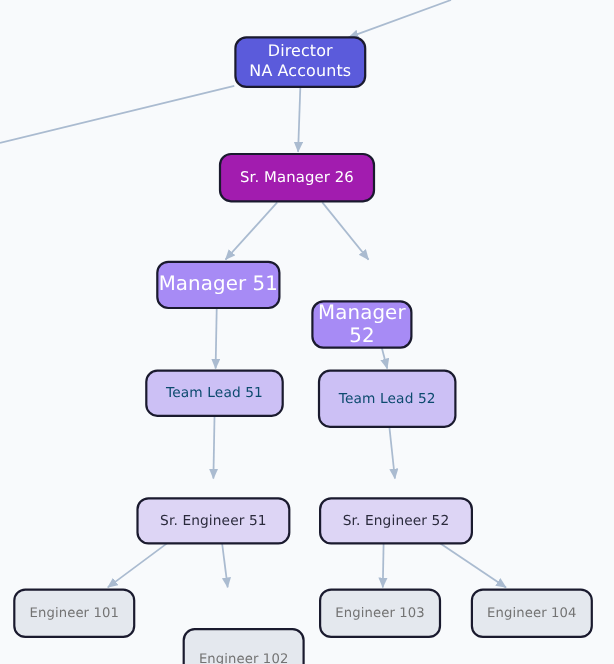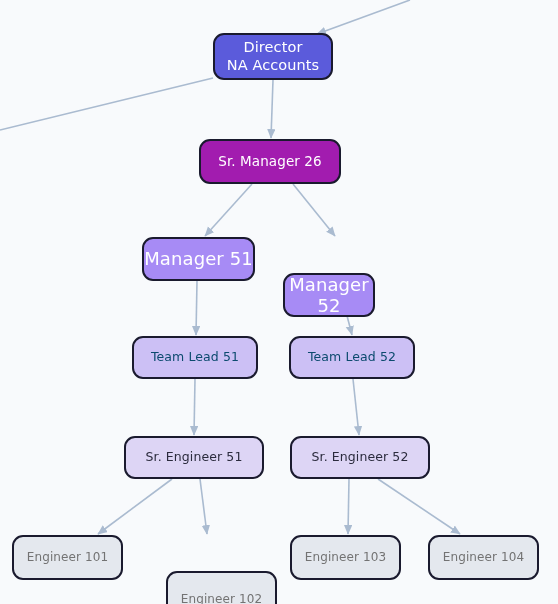--- a/index.html
+++ b/index.html
@@ -57,20 +57,21 @@
   }
   .lvl-teamlead {
     background: #ccc0f5;
     color: #0c4a6e;
     font-size: 12.5px;
   }
   .lvl-srengineer {
     background: #ddd5f5;
     color: #2b2b3d;
     font-size: 12.5px;
+    margin-top: 16px;
   }
   .lvl-engineer {
     background: #e4e8ee;
     color: #737373;
     font-size: 12px;
   }
 </style>
 </head>
 <body>
 
@@ -99,21 +100,21 @@
       </g>
   </svg>
 
   <div id="nodes-layer">
       <div class="node lvl-director" style="left: 213px; top: 33px; width: 120px; height: 47px;"><span>Director
 NA Accounts</span></div>
       <div class="node lvl-srmanager" style="left: 199px; top: 139px; width: 142px; height: 45px;"><span>Sr. Manager 26</span></div>
       <div class="node lvl-manager" style="left: 142px; top: 237px; width: 113px; height: 44px;"><span>Manager 51</span></div>
       <div class="node lvl-manager" style="left: 283px; top: 237px; width: 92px; height: 44px; margin-top: 36px;"><span>Manager 52</span></div>
       <div class="node lvl-teamlead" style="left: 132px; top: 336px; width: 126px; height: 43px;"><span>Team Lead 51</span></div>
-      <div class="node lvl-teamlead" style="left: 289px; top: 336px; width: 126px; height: 43px;"><span>Team Lead 52</span></div>
+      <div class="node lvl-teamlead" style="left: 289px; top: 336px; width: 126px; height: 53px;"><span>Team Lead 52</span></div>
       <div class="node lvl-srengineer" style="left: 124px; top: 436px; width: 140px; height: 43px;"><span>Sr. Engineer 51</span></div>
       <div class="node lvl-srengineer" style="left: 290px; top: 436px; width: 140px; height: 43px;"><span>Sr. Engineer 52</span></div>
       <div class="node lvl-engineer" style="left: 12px; top: 535px; width: 111px; height: 45px;"><span>Engineer 101</span></div>
       <div class="node lvl-engineer" style="left: 166px; top: 535px; width: 111px; height: 57px; margin-top: 36px;"><span>Engineer 102</span></div>
       <div class="node lvl-engineer" style="left: 290px; top: 535px; width: 111px; height: 45px;"><span>Engineer 103</span></div>
       <div class="node lvl-engineer" style="left: 428px; top: 535px; width: 111px; height: 45px;"><span>Engineer 104</span></div>
     </div>
 
 </div>
 

